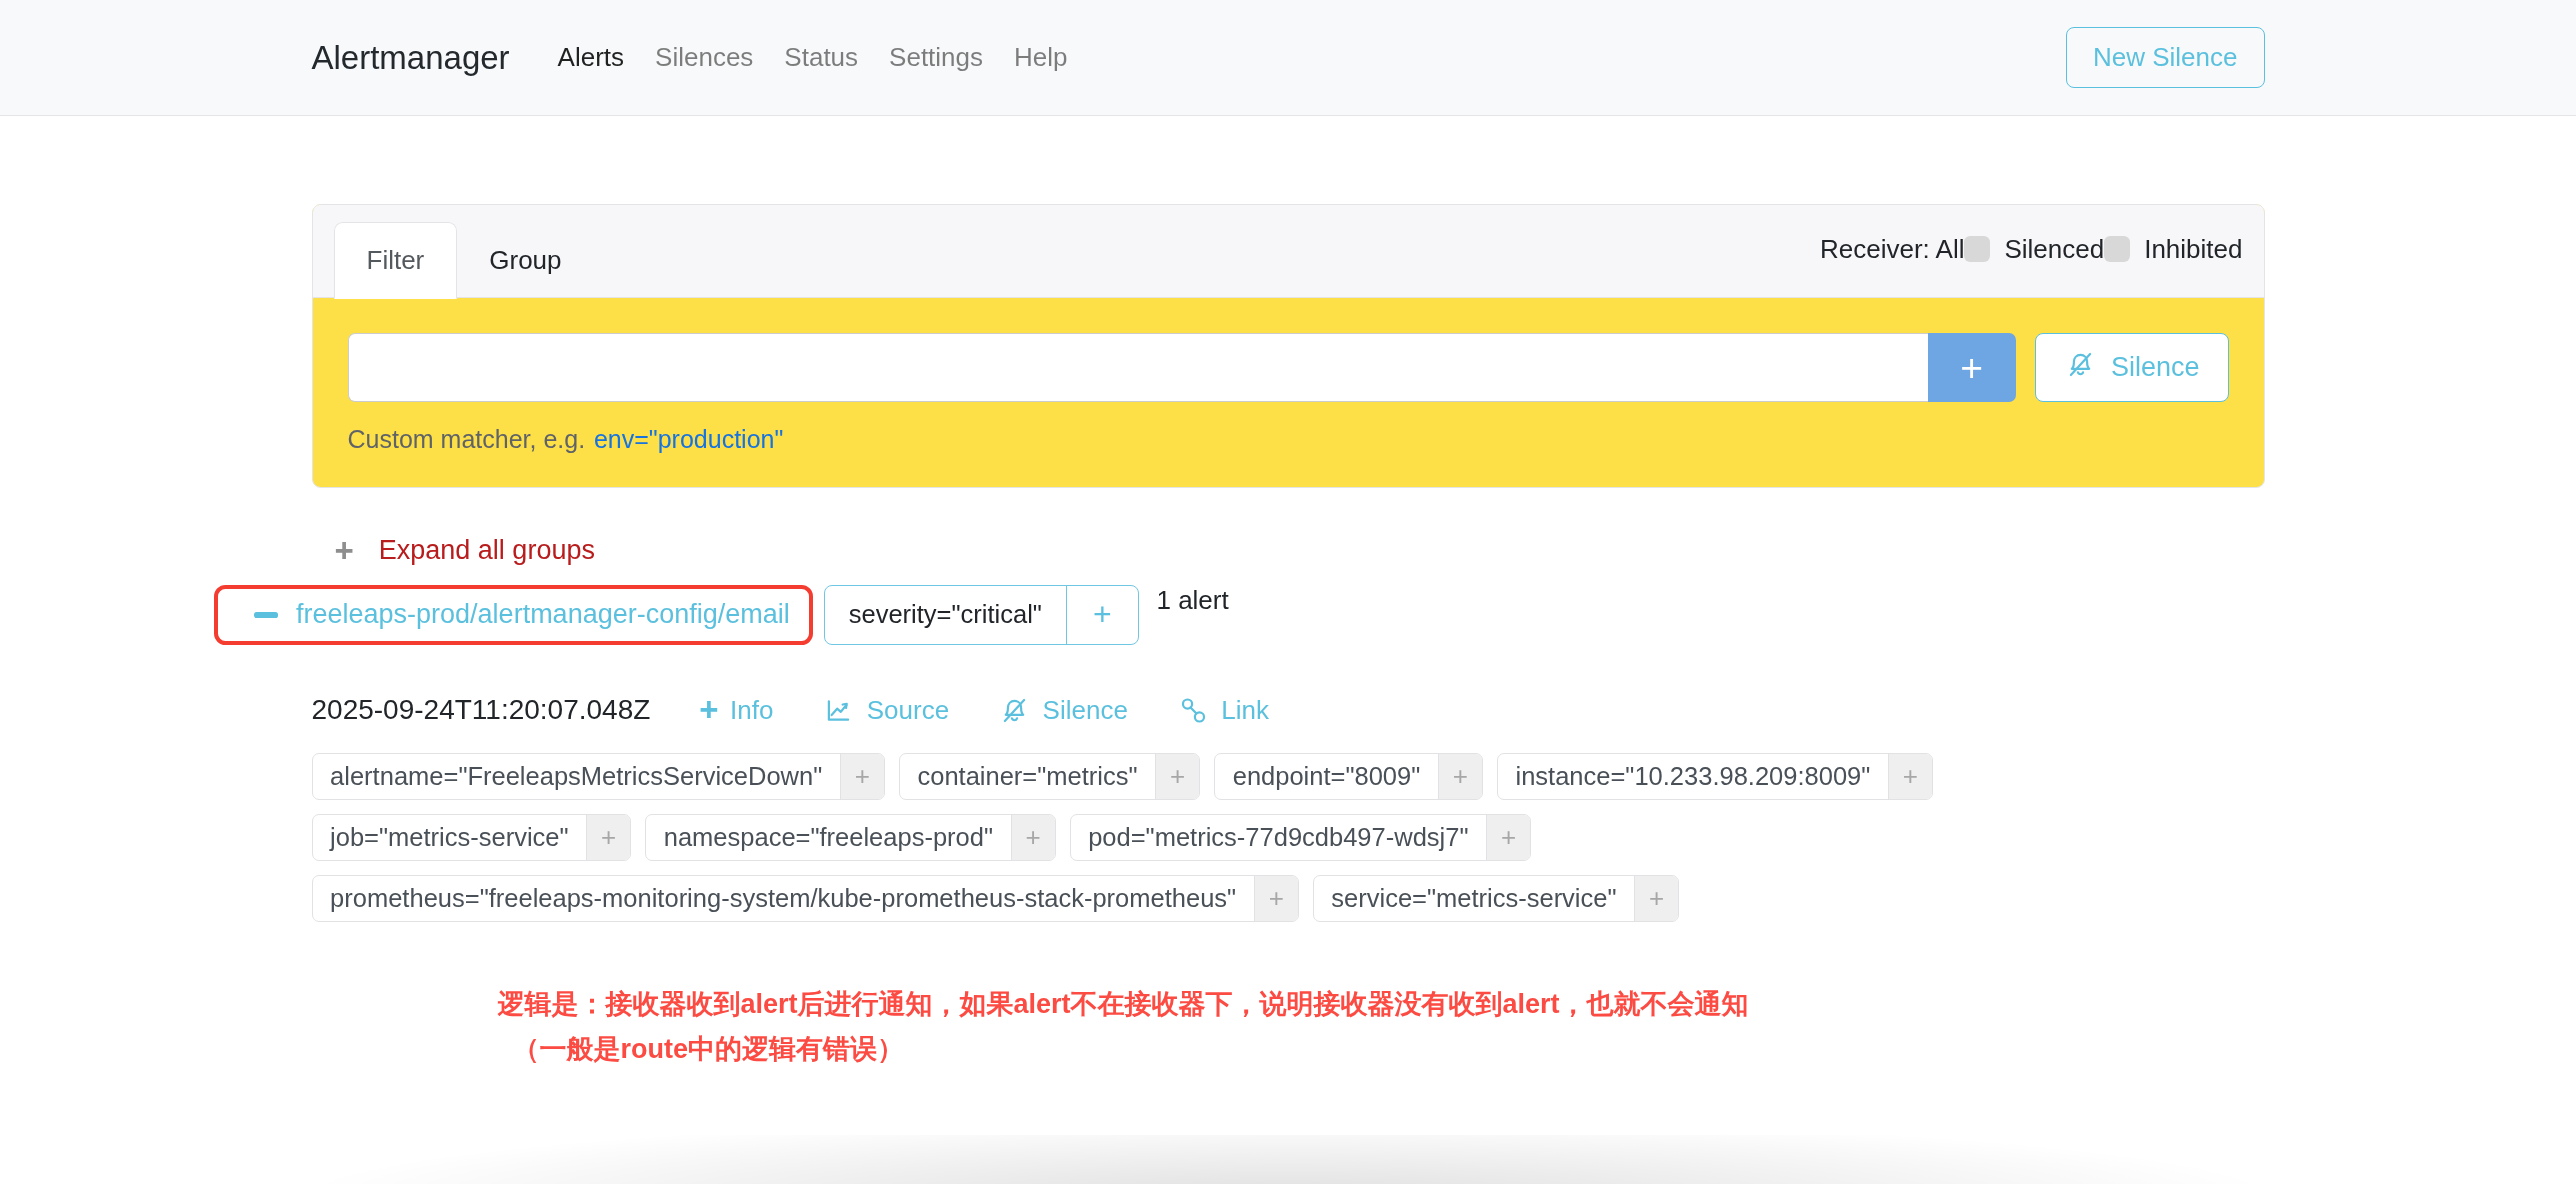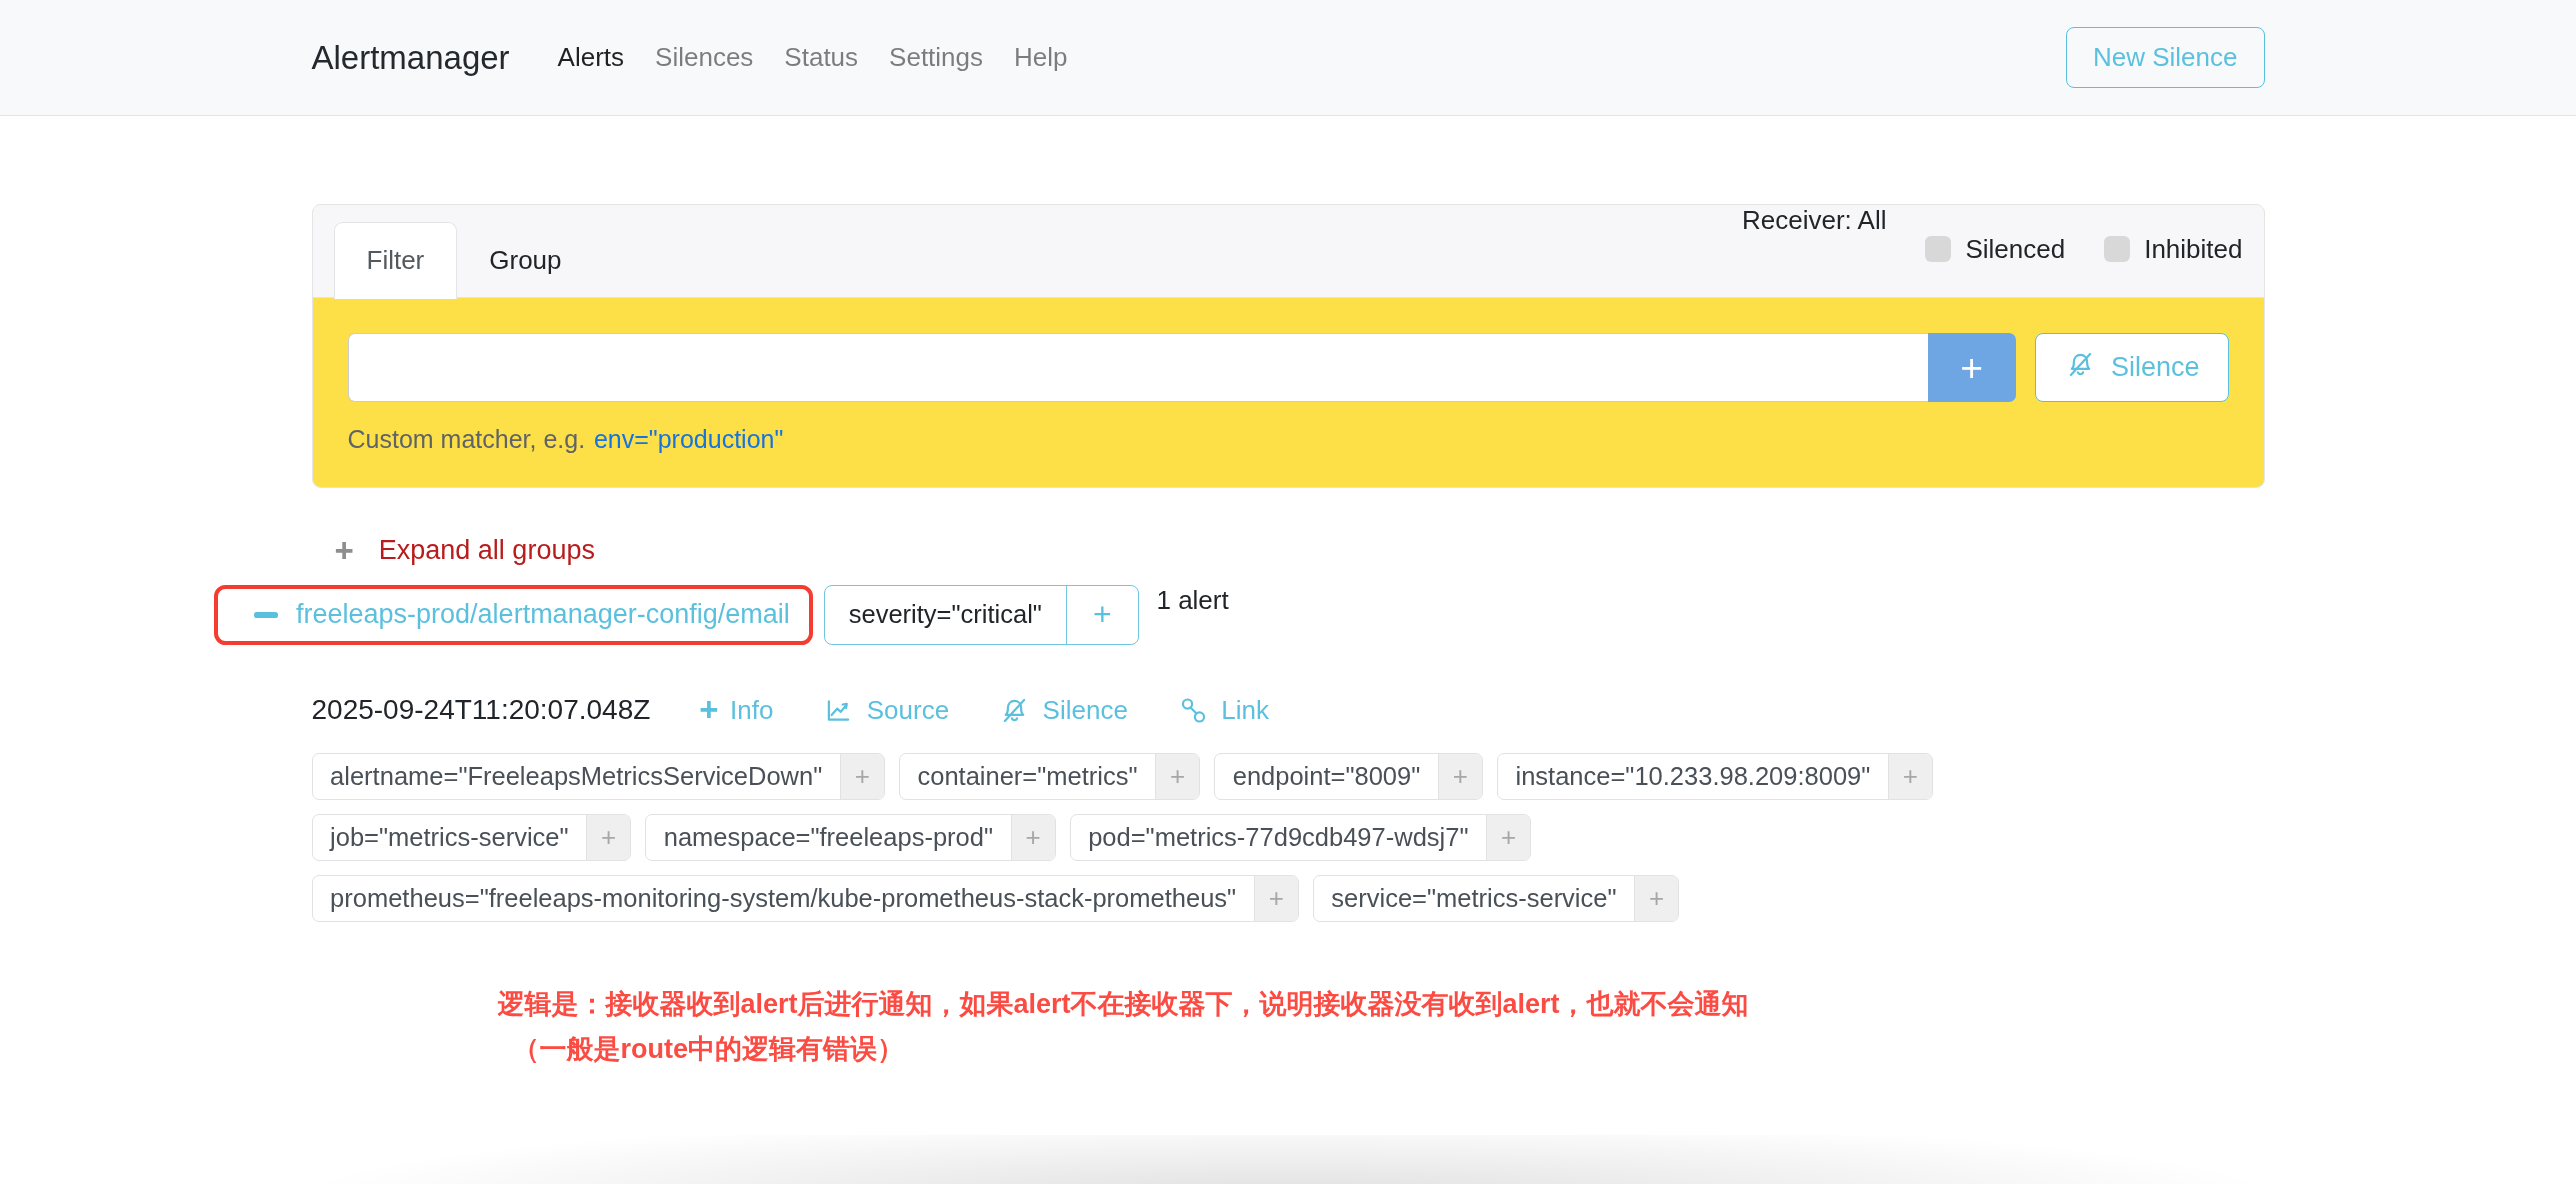--- a/index.html
+++ b/index.html
@@ -20,21 +20,21 @@
   
   .main { width:1953px; margin:88px auto 0; }
   .panel { border:1.8px solid #e4e4e7; border-radius:8.8px; background:#fde047; }
   .panel-header { background:#f7f7f9; border-bottom:1.8px solid #e4e4e7; border-radius:7px 7px 0 0;
       display:flex; align-items:flex-end; padding:0 21px; height:93px; }
   .tabs { display:flex; align-items:flex-end; height:100%; }
   .tab { display:flex; align-items:center; height:77px; margin-bottom:-1.8px; padding:0 32px; font-size:26px; cursor:pointer; }
   .tab.active { background:#fff; border:1.8px solid #e4e4e7; border-bottom:1.8px solid #fff;
       border-radius:8.8px 8.8px 0 0; color:#54595e; }
   .tab.inactive { color:#212529; }
-  .header-right { margin-left:auto; display:flex; gap:39px; height:100%; padding-bottom:3.5px; font-size:26px; }
+  .header-right { margin-left:auto; display:flex; align-items:center; height:100%; padding-bottom:3.5px; font-size:26px; }
   .receiver-toggle { color:#212529; cursor:pointer; }
   .checkbox-group { display:flex; align-items:center; gap:14px; cursor:pointer; }
   .checkbox { width:26px; height:26px; background:#d8d8d8; border-radius:6.2px; }
   .panel-body { padding:35px 35px 33px; }
   .filter-row { display:flex; align-items:stretch; gap:19.4px; height:69px; }
   .input-group { flex:1; display:flex; }
   .matcher-input { flex:1; border:1.8px solid #ccc; border-right:none; border-radius:7px 0 0 7px;
       font-size:26px; padding:0 21px; outline:none; font-family:inherit; color:#495057; }
   .add-btn { width:88px; background:var(--add-button-blue); color:#fff; font-size:39px; font-weight:300;
       border:none; border-radius:0 7px 7px 0; display:flex; align-items:center; justify-content:center; cursor:pointer; }

